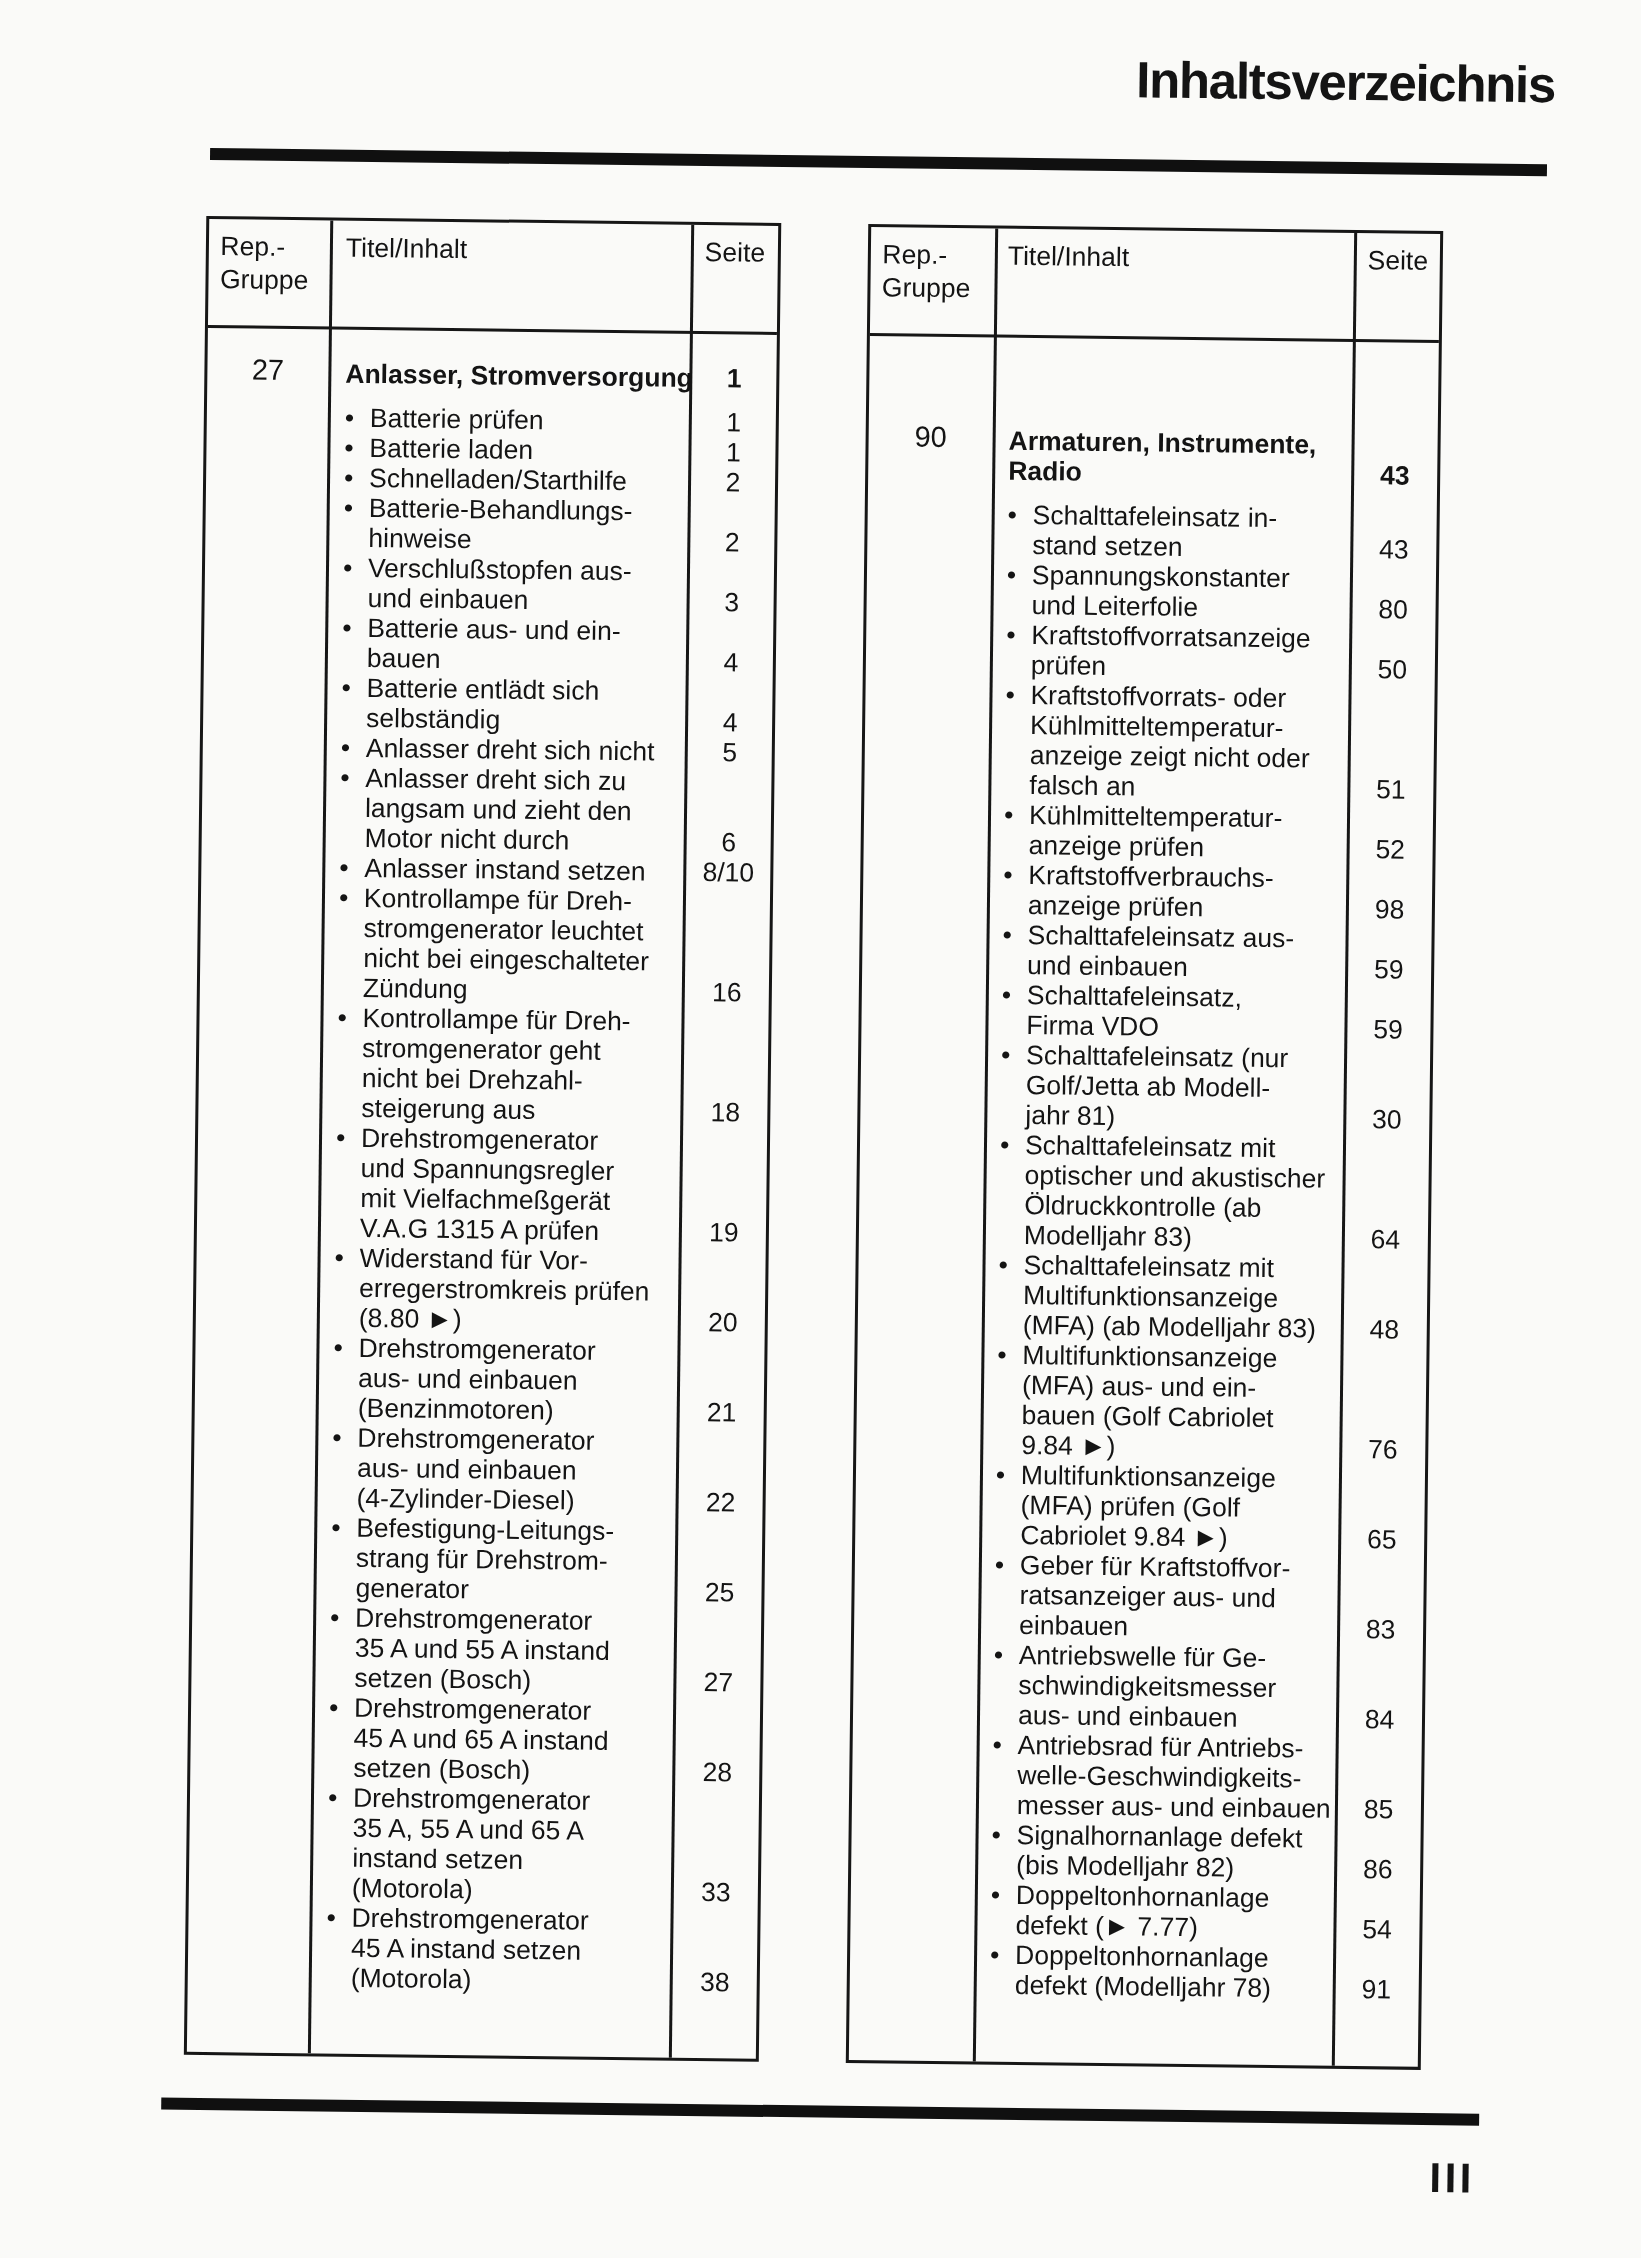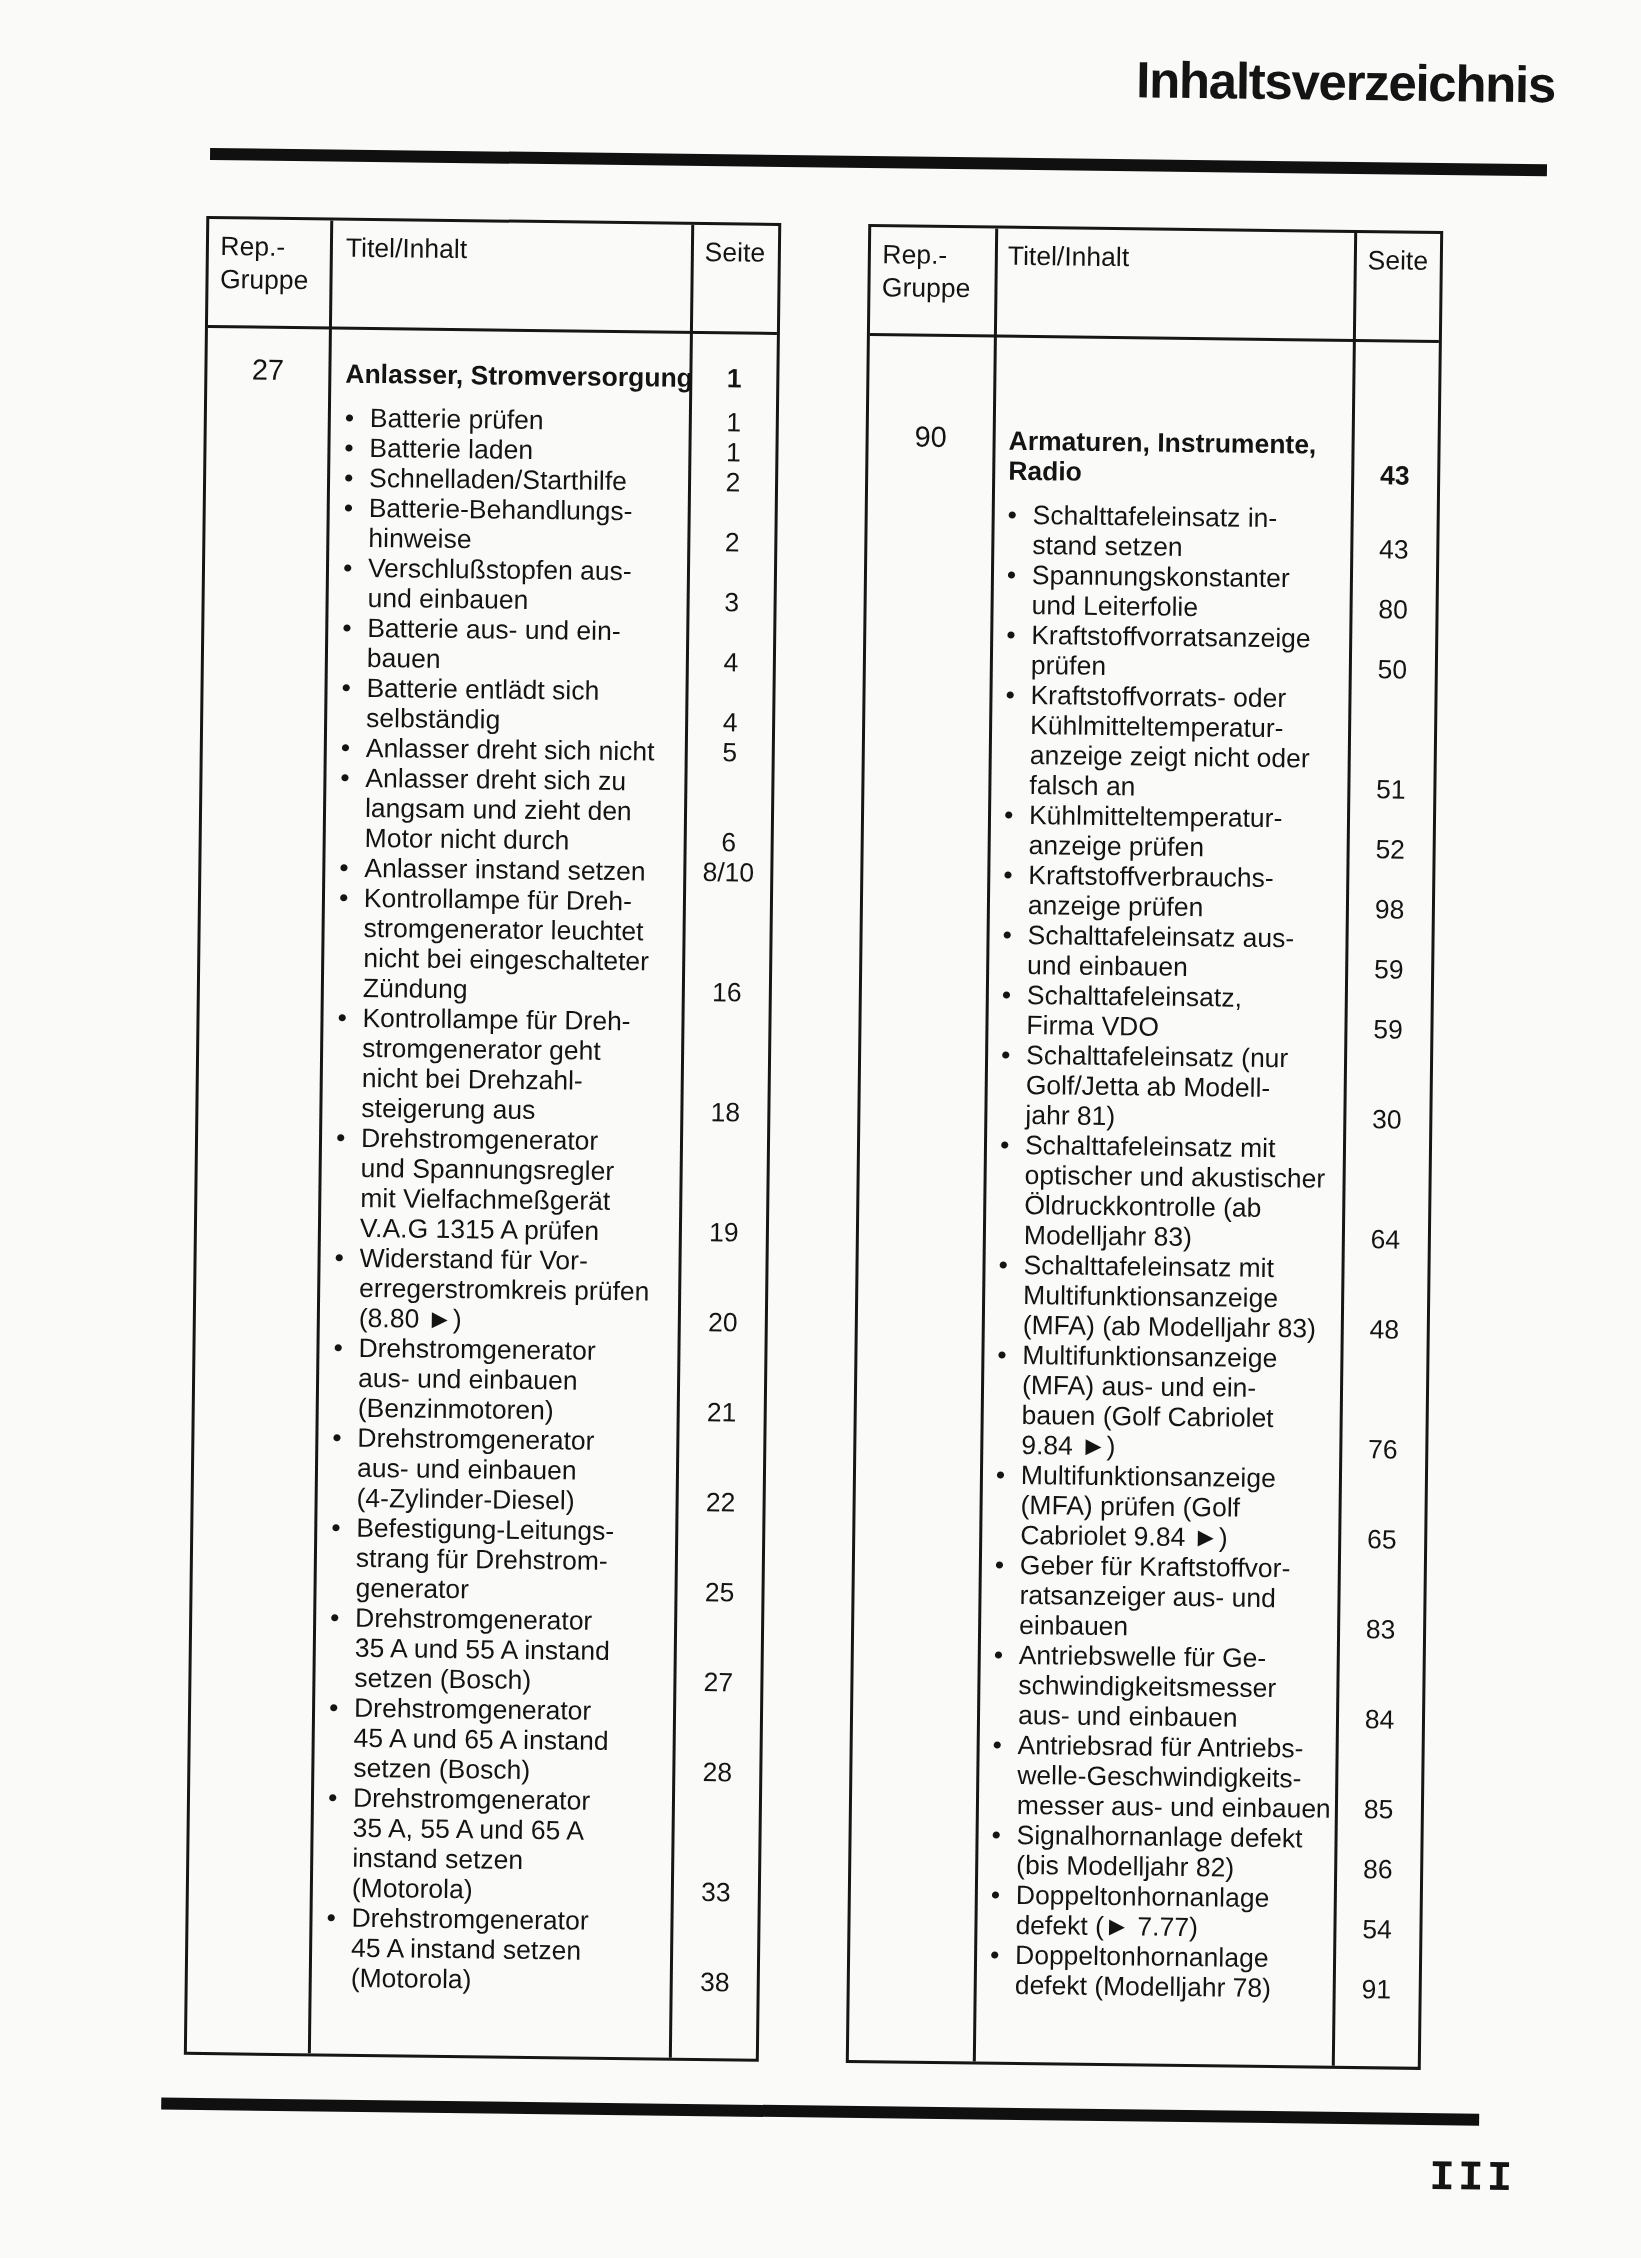--- a/index.html
+++ b/index.html
@@ -12,21 +12,21 @@
   .sheet{position:absolute;inset:0;transform:rotate(0.7deg);transform-origin:212px 159px;}
 
   .page-title{
     position:absolute;left:0;top:39px;width:1554px;text-align:right;
     font-size:51px;font-weight:700;letter-spacing:-1.3px;
   }
   .rule-top{position:absolute;left:210px;top:148px;width:1337px;height:11.5px;background:#101010;}
   .rule-bottom{position:absolute;left:185px;top:2098px;width:1318px;height:12.4px;background:#101010;}
   .folio{
     position:absolute;left:1454px;top:2139px;
-    font-size:42px;font-weight:700;letter-spacing:3.5px;font-family:Liberation Mono, monospace;
+    font-size:42px;font-weight:700;letter-spacing:3.5px;
   }
 
   .toc-table{
     position:absolute;top:216px;height:1839px;width:575px;
     border:3.5px solid #161616;box-sizing:border-box;background:transparent;
   }
   .toc-table.left{left:207px;}
   .toc-table.right{left:869px;}
 
   .vline{position:absolute;top:0;bottom:0;width:2.6px;background:#161616;}

